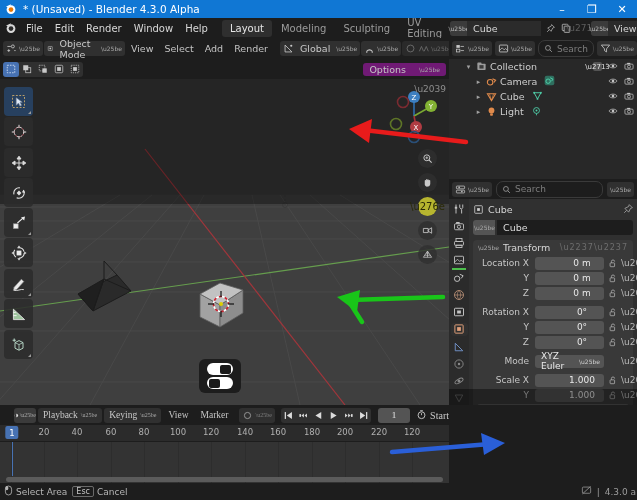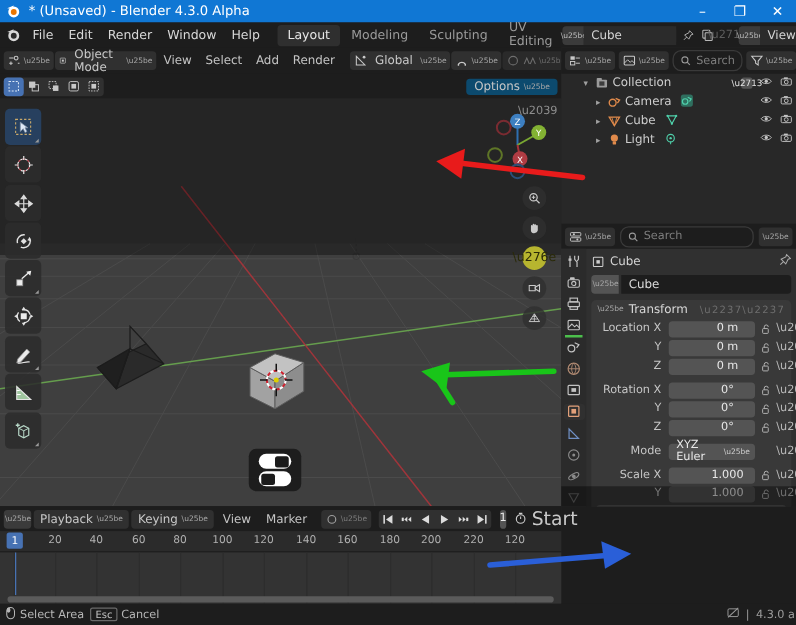--- a/index.html
+++ b/index.html
@@ -46,22 +46,22 @@
   .vh-lbl{font-size:9.5px;color:#c8c8c8;padding:0 4px;}
   .vh-txt{padding:2px 5px;font-size:9.5px;color:#c4c4c4;}
   .caret{font-size:6px;color:#a8a8a8;}
 
   
   .vp-sub{position:absolute;left:0;top:59px;width:449px;height:20px;
     background:#1d1d1d;display:flex;align-items:center;padding-left:3px;}
   .selmode{display:flex;background:#303030;border-radius:3px;height:15px;align-items:center;}
   .selmode div{width:16px;height:15px;display:flex;align-items:center;justify-content:center;}
   .selmode div.on{background:#4772b3;border-radius:3px;}
-  .opt-btn{margin-left:auto;margin-right:6px;display:flex;align-items:center;gap:3px;
-    background:#0c4a6e;border-radius:3px;padding:1px 6px;font-size:9.5px;color:#c6c6c6;}
+  .opt-btn{margin-left:auto;margin-right:6px;display:flex;align-items:center;gap:13px;
+    background:#701a75;border-radius:3px;padding:1px 6px;font-size:9.5px;color:#c6c6c6;}
 
   
   .viewport{position:absolute;left:0;top:79px;width:449px;height:326px;
     background:#3b3b3b;overflow:hidden;}
   .vp-sky{position:absolute;left:0;top:0;width:449px;height:116px;background:#393939;}
   .vp-ground{position:absolute;left:0;top:116px;width:449px;height:210px;background:#3f3f3f;}
   .vp-text{position:absolute;left:46px;top:6px;font-size:9.5px;color:#bdbdbd;
     text-shadow:0 1px 1px #000;line-height:13px;}
   .vp-text .l2{color:#b0b0b0;}
 
@@ -142,35 +142,35 @@
   .plabel{width:52px;text-align:right;font-size:9px;color:#c6c6c6;padding-right:3px;}
   .pfield{flex:1;height:13px;background:#545454;border-radius:3px;
     display:flex;align-items:center;justify-content:center;font-size:9px;color:#e8e8e8;padding-left:25px;}
   .pfield.dd{justify-content:flex-start;padding-left:6px;background:#545454;}
   .pfield .ddcar{margin-left:auto;margin-right:4px;font-size:6px;color:#cfcfcf;}
   .plock{width:11px;display:flex;align-items:center;justify-content:center;color:#b4b4b4;}
   .pdot{width:8px;text-align:center;color:#b8b8b8;font-size:9px;}
 
   
   .timeline{position:absolute;left:0;top:405px;width:449px;height:78px;background:#282828;}
-  .tl-header{height:20px;background:#1d1d1d;display:flex;align-items:center;gap:2px;padding-left:3px;}
+  .tl-header{height:20px;background:#1d1d1d;display:flex;align-items:center;gap:2px;padding-left:14px;font-family:Liberation Serif, serif;}
   .tl-ico{width:22px;height:15px;background:#3b3b3b;border-radius:3px;
     display:flex;align-items:center;justify-content:center;gap:1px;}
   .tl-pop{display:flex;align-items:center;background:#303030;border-radius:3px;height:15px;
     padding:0 5px;gap:3px;font-size:9.5px;color:#c8c8c8;}
   .tl-txt{padding:2px 5px;font-size:9.5px;color:#c4c4c4;}
   .tl-rec{display:flex;align-items:center;background:#303030;border-radius:3px;height:15px;
     padding:0 3px;gap:2px;}
   .tl-play{display:flex;align-items:center;background:#303030;border-radius:3px;height:15px;
     margin-left:4px;}
   .tl-play span{width:15px;height:15px;display:flex;align-items:center;justify-content:center;
     color:#d8d8d8;font-size:8px;}
   .tl-frame{width:72px;height:15px;background:#545454;border-radius:3px;margin-left:5px;
     display:flex;align-items:center;justify-content:center;font-size:9px;color:#eaeaea;}
-  .tl-start{display:flex;align-items:center;gap:3px;margin-left:4px;font-size:15px;color:#c9c9c9;}
+  .tl-start{display:flex;align-items:center;gap:3px;margin-left:4px;font-size:10px;color:#c9c9c9;}
   .tl-ruler{position:relative;height:16px;background:#2b2b2b;border-bottom:1px solid #1d1d1d;}
   .tick{position:absolute;top:2px;font-size:8.5px;color:#b0b0b0;transform:translateX(-50%);}
   .phead{position:absolute;top:1px;height:13px;background:#4772b3;border-radius:2px;
     color:#fff;font-size:8.5px;display:flex;align-items:center;justify-content:center;
     padding:0 4px;transform:translateX(-50%);}
   .pline{position:absolute;top:16px;width:1px;height:44px;background:#4772b3;}
   .tl-body{position:relative;height:41px;background:#333333;}
   .vgrid{position:absolute;top:0;width:1px;height:41px;background:#2d2d2d;}
   .tl-scroll{position:absolute;left:0;bottom:0;width:449px;height:7px;
     display:flex;align-items:center;}

